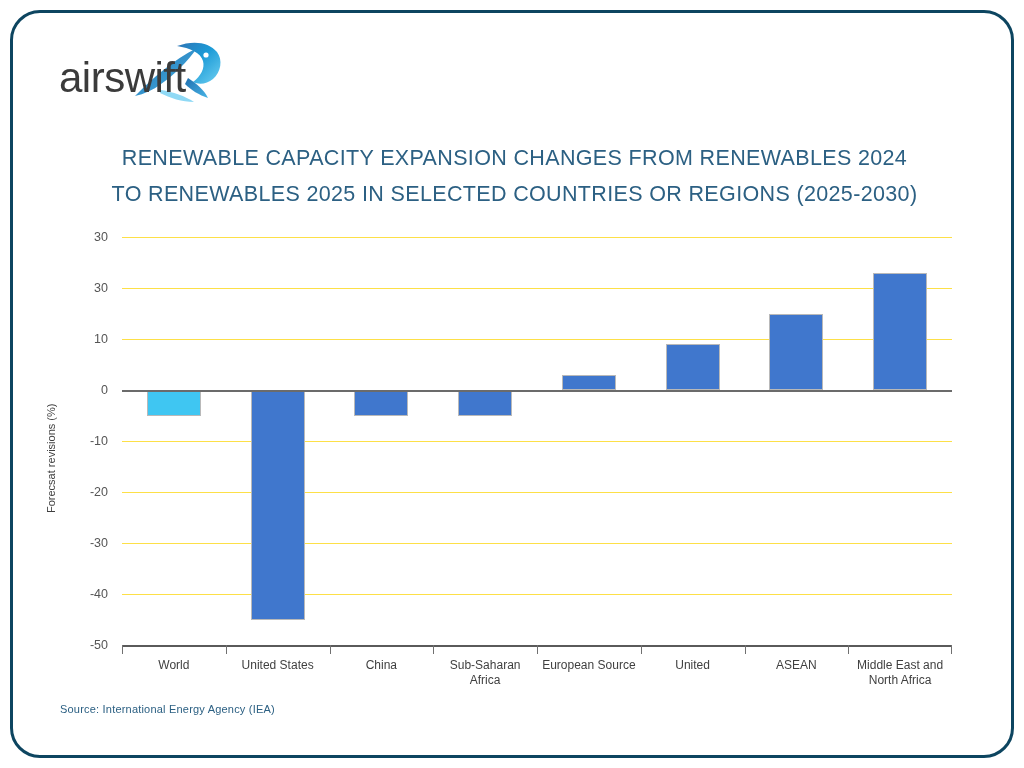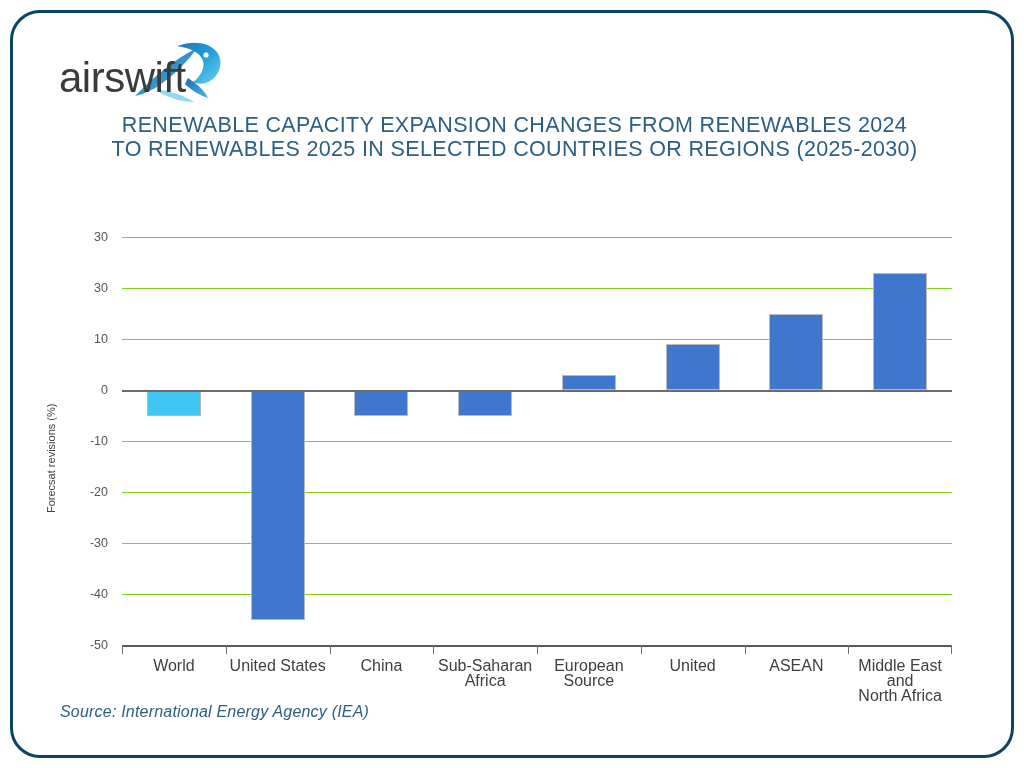--- a/index.html
+++ b/index.html
@@ -38,26 +38,26 @@
     top: 38px;
     width: 185px;
     height: 72px;
   }
   #logo svg { display: block; width: 100%; height: 100%; }
 
   
   #title {
     position: absolute;
     left: 62px;
-    top: 113px;
+    top: 140px;
     width: 905px;
     text-align: center;
     color: #2c6083;
     font-size: 21.5px;
-    line-height: 24px;
+    line-height: 36px;
     letter-spacing: 0.35px;
     font-weight: 400;
     white-space: pre-line;
   }
 
   
   #chart-wrap {
     position: absolute;
     left: 44px;
     top: 225px;
@@ -87,21 +87,21 @@
     top: 12px;
     width: 830px;
     height: 408px;
   }
 
   .gridline {
     position: absolute;
     left: 0;
     width: 100%;
     height: 1px;
-    background: #84cc16;
+    background: #fde047;
   }
   .gridline.zero {
     background: #6b6b6b;
     height: 1.5px;
     z-index: 3;
   }
   .gridline.bottom {
     background: #5a5a5a;
     height: 1.5px;
     z-index: 3;
@@ -131,34 +131,33 @@
     background: #707070;
     z-index: 4;
   }
 
   .cat-label {
     position: absolute;
     top: calc(100% + 13px);
     transform: translateX(-50%);
     text-align: center;
     color: #3f3f3f;
-    font-size: 16px;
+    font-size: 12px;
     line-height: 15px;
     white-space: pre-line;
   }
 
   
   #source {
     position: absolute;
     left: 60px;
     top: 703px;
     color: #2c6083;
-    font-size: 16px;
+    font-size: 11px;
     letter-spacing: 0.2px;
-    font-style: italic;
   }
 </style>
 </head>
 <body>
 
 <div id="slide">
 
   <div id="frame"></div>
 
   <div id="logo">

